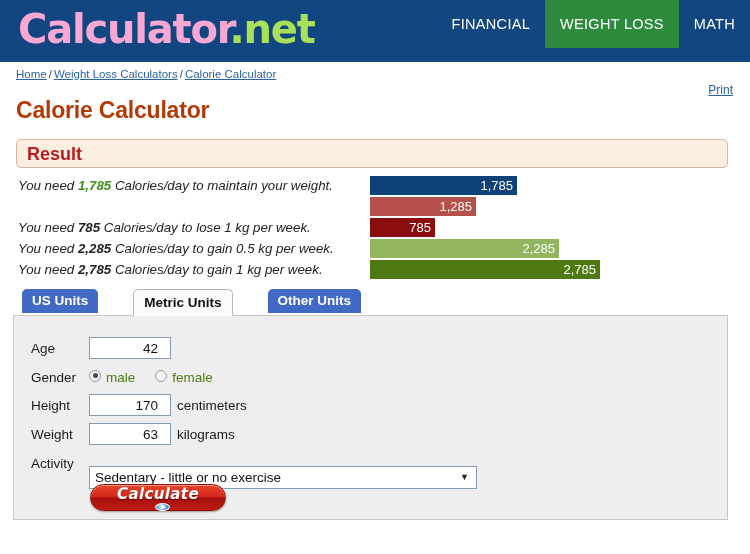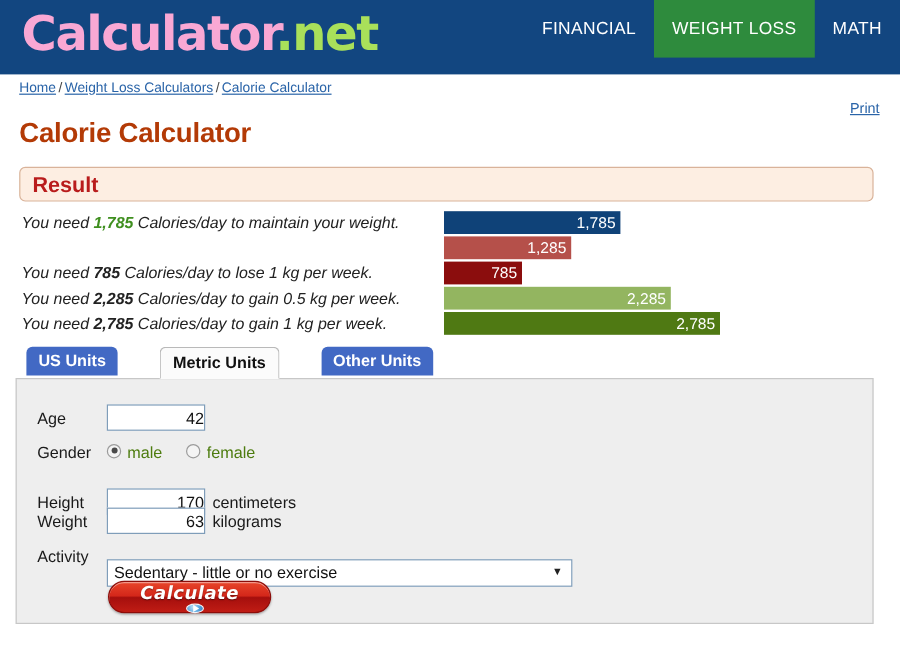--- a/index.html
+++ b/index.html
@@ -232,21 +232,21 @@
     font-size: 13.5px;
     color: #1a1a1a;
   }
   .finput {
     width: 82px;
     height: 22px;
     box-sizing: border-box;
     border: 1px solid #7f9db9;
     background: #ffffff;
     text-align: right;
-    padding: 0 0;
+    padding: 0 12px;
     font-size: 13.5px;
     font-family: "Liberation Sans", sans-serif;
     color: #111111;
     outline: none;
   }
   .funit {
     margin-left: 6px;
     font-size: 13.5px;
     color: #1a1a1a;
   }
@@ -416,21 +416,21 @@
   <div class="frow" style="top:48px;">
     <div class="flabel">Gender</div>
     <div class="radio-wrap">
       <span class="radio checked"></span>
       <span class="radio-label">male</span>
       <span class="radio"></span>
       <span class="radio-label">female</span>
     </div>
   </div>
 
-  <div class="frow" style="top:89px;">
+  <div class="frow" style="top:76px;">
     <div class="flabel">Height</div>
     <input class="finput" value="170" style="">
     <span class="funit">centimeters</span>
   </div>
 
   <div class="frow" style="top:105px;">
     <div class="flabel">Weight</div>
     <input class="finput" value="63" style="">
     <span class="funit">kilograms</span>
   </div>

